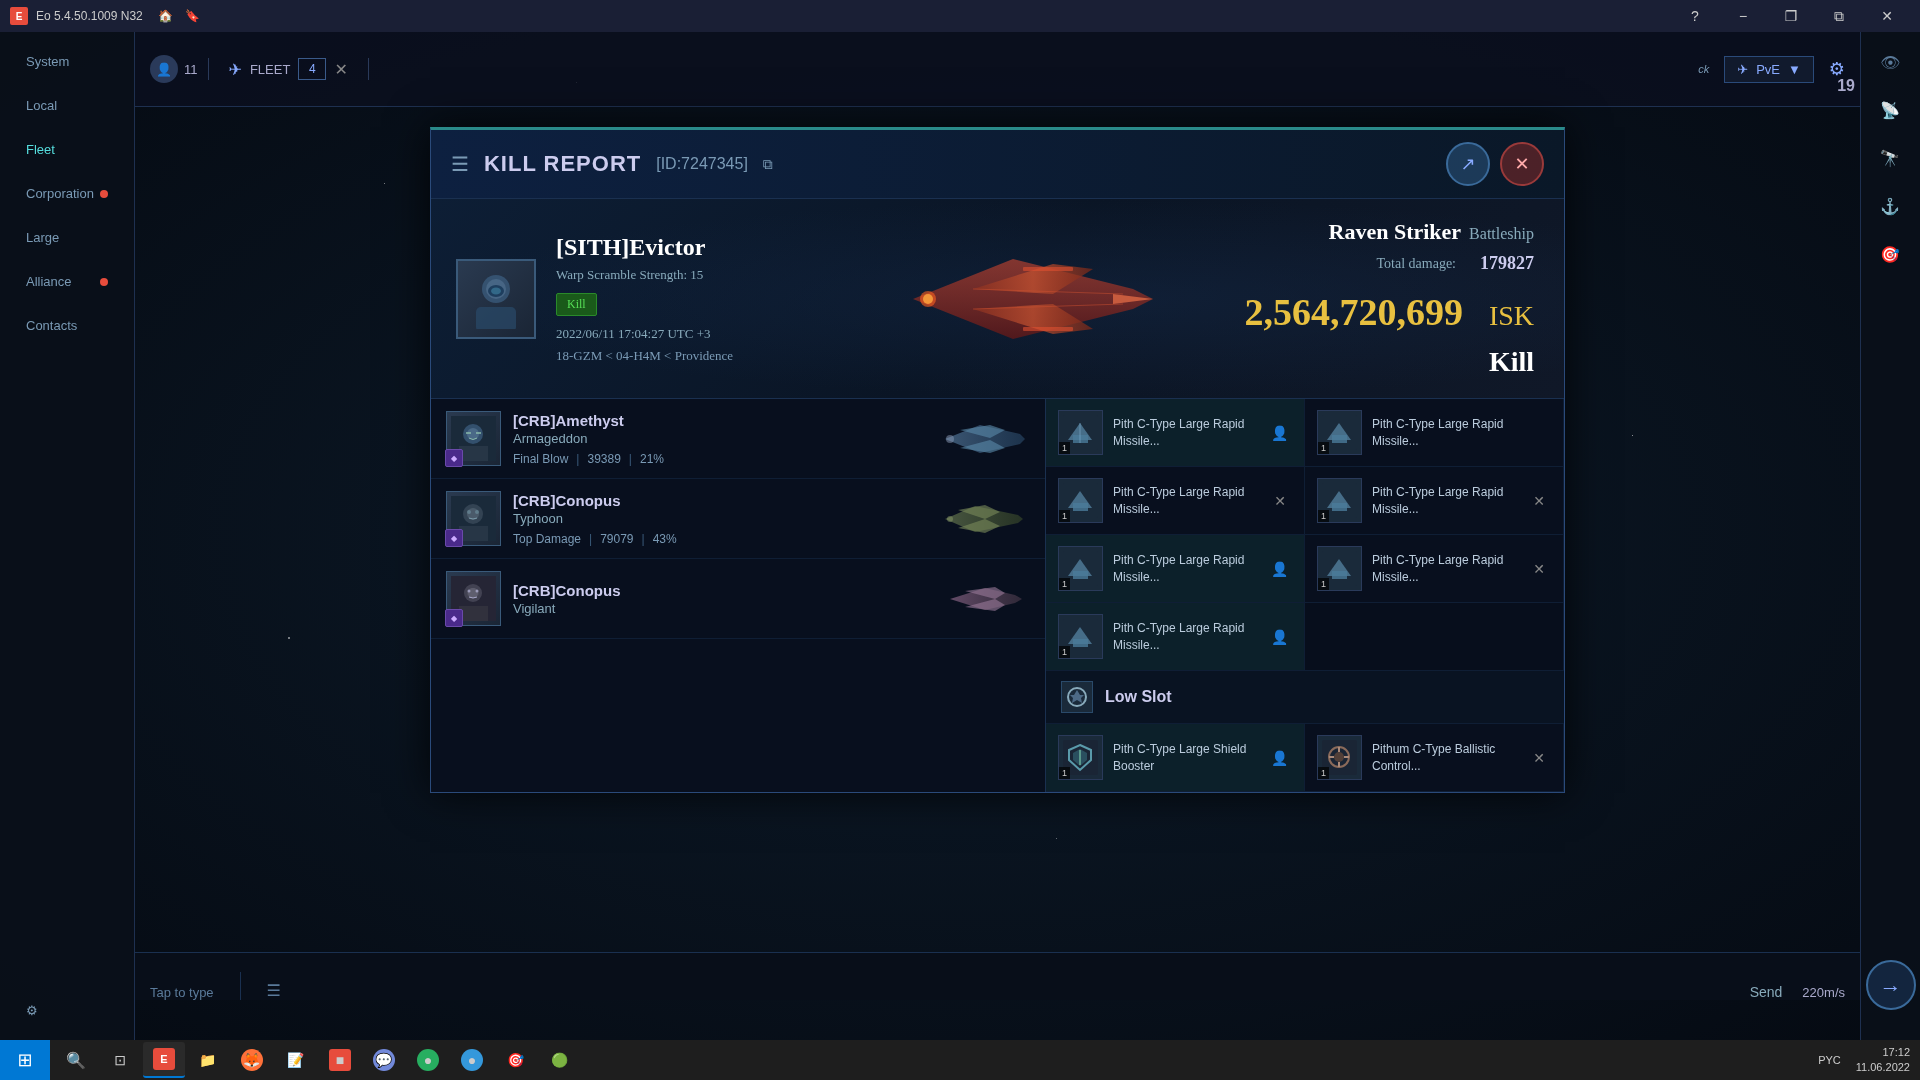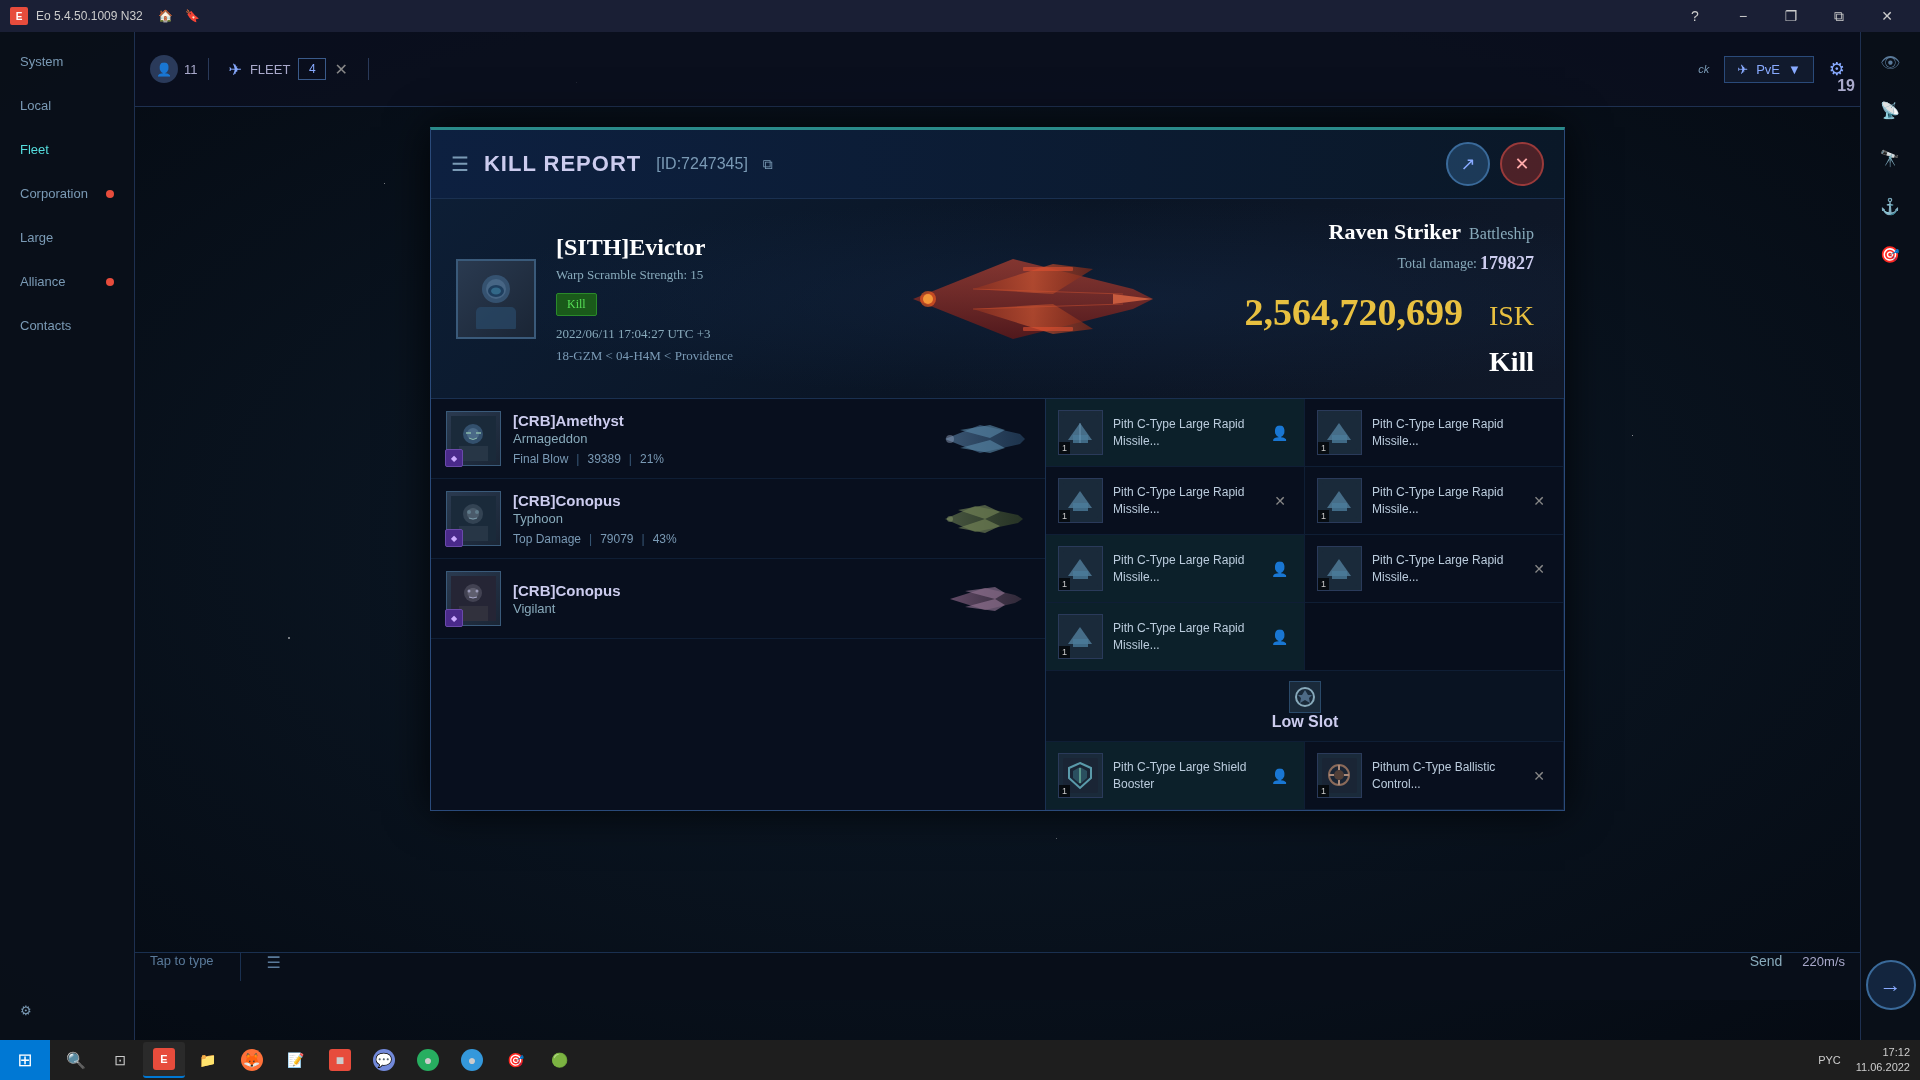--- a/index.html
+++ b/index.html
@@ -155,21 +155,21 @@
       width: 135px;
       height: 100%;
       background: rgba(10, 15, 25, 0.9);
       border-right: 1px solid #1e3050;
       display: flex;
       flex-direction: column;
       gap: 5px;
       padding-top: 10px;
     }
     .sidebar-item {
-      padding: 12px 20px;
+      padding: 12px 26px;
       color: #7a9ab5;
       font-size: 13px;
       cursor: pointer;
       display: flex;
       align-items: center;
       gap: 8px;
     }
     .sidebar-item.active { color: #5dd; }
     .sidebar-dot {
       width: 8px;
@@ -663,24 +663,24 @@
       cursor: pointer;
     }
     .item-action.person { color: #5dd; }
     .item-action.close { color: #888; }
 
     
     .section-header {
       grid-column: 1 / -1;
       display: flex;
       align-items: center;
+      gap: 12px;
       padding: 10px 15px;
       background: rgba(10, 20, 35, 0.8);
       border-bottom: 1px solid #0f1e35;
-      flex-direction: column;
     }
     .section-icon {
       width: 32px;
       height: 32px;
       background: #1a2a3a;
       border: 1px solid #2a4a6a;
       display: flex;
       align-items: center;
       justify-content: center;
       color: #8ab;
@@ -695,21 +695,21 @@
     
     .chat-bar {
       position: absolute;
       bottom: 40px;
       left: 135px;
       right: 60px;
       height: 48px;
       background: rgba(8, 15, 25, 0.95);
       border-top: 1px solid #1a3050;
       display: flex;
-      align-items: flex-start;
+      align-items: flex-end;
       padding: 0 15px;
       gap: 26px;
     }
     .chat-input {
       color: #5a7a9a;
       font-size: 13px;
     }
     .chat-actions {
       margin-left: auto;
       display: flex;
@@ -899,21 +899,21 @@
               <rect x="170" y="98" width="50" height="4" fill="#e05030" opacity="0.6" rx="1"></rect>
             </svg>
           </div>
         </div>
 
         <div class="kill-hero-right">
           <div style="display:flex;align-items:baseline;gap:8px;">
             <span class="ship-name">Raven Striker</span>
             <span class="ship-class">Battleship</span>
           </div>
-          <div style="display:flex;align-items:center;gap:3px;">
+          <div style="display:flex;align-items:center;gap:24px;">
             <span class="total-damage-label">Total damage:</span>
             <span class="total-damage-value">179827</span>
           </div>
           <div style="display:flex;align-items:baseline;gap:26px;margin-top:8px;">
             <span class="isk-value">2,564,720,699</span>
             <span class="isk-label">ISK</span>
           </div>
           <div style="margin-top:4px;">
             <span class="kill-label">Kill</span>
           </div>

